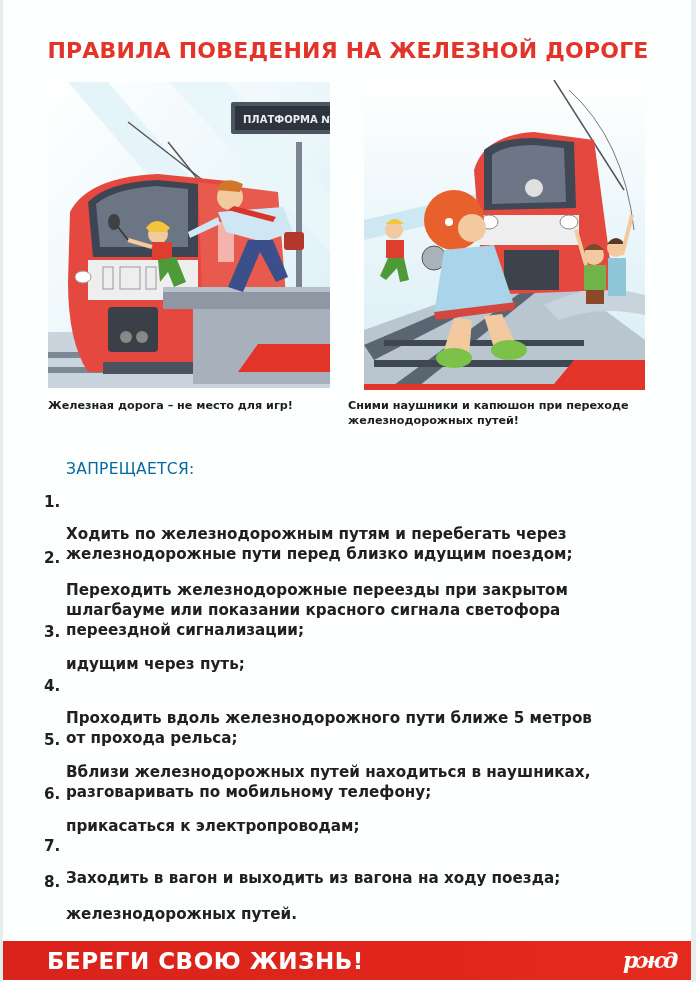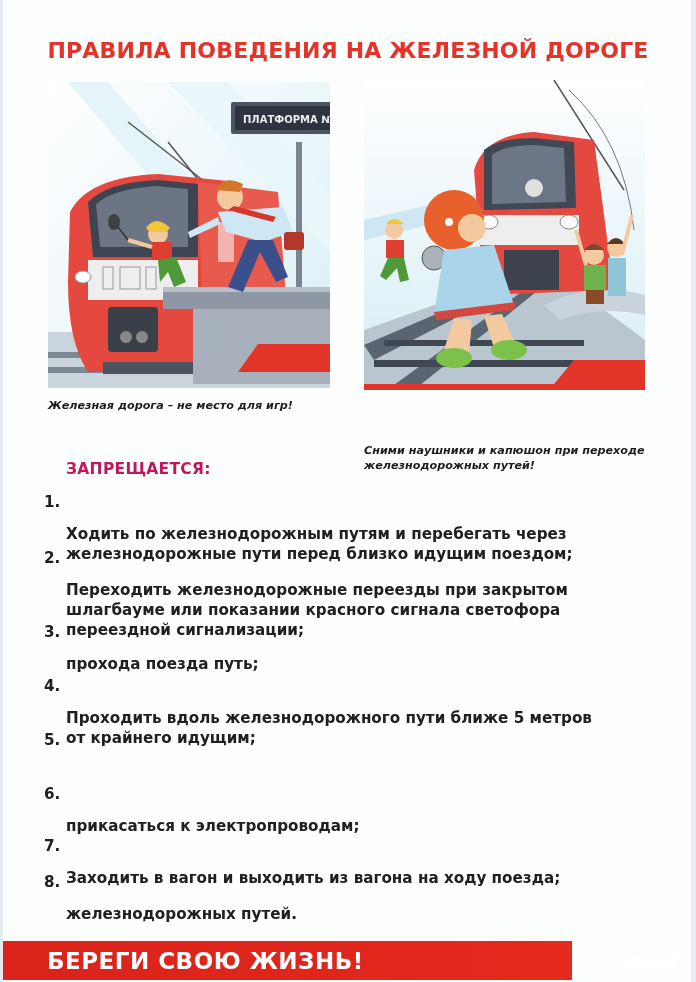--- a/index.html
+++ b/index.html
@@ -19,39 +19,39 @@
 
   .illus { position: absolute; overflow: hidden; background: #7dd3fc; }
   .illus svg { display: block; }
   #illus1 { left: 48px; top: 82px; width: 282px; height: 306px; }
   #illus2 { left: 364px; top: 80px; width: 281px; height: 310px; }
 
   .caption {
     position: absolute; font-weight: bold; font-size: 11.2px; line-height: 15px; color: #1d1d1d;
   }
   #cap1 { left: 48px; top: 398px; width: 290px; }
-  #cap2 { left: 364px; top: 398px; width: 300px; margin-top: 45px; }
-  .caption div { white-space: nowrap; font-style: italic; }
+  #cap2 { left: 348px; top: 398px; width: 300px; }
+  .caption div { white-space: nowrap; }
 
   .forbidden-heading {
     position: absolute; left: 66px; top: 460px;
-    color: #be185d; font-weight: bold; font-size: 15.5px; letter-spacing: 0.3px;
+    color: #0369a1; font-weight: normal; font-size: 15.5px; letter-spacing: 0.3px;
   }
 
   .rules { position: absolute; left: 44px; top: 492px; width: 610px; }
   .rule {
     position: absolute; left: 0; width: 610px;
     font-weight: bold; font-size: 15.2px; line-height: 20px; color: #202020;
   }
   .rule .num { position: absolute; left: 0; top: 0; width: 22px; }
   .rule .lines { position: absolute; left: 22px; top: 0; width: 590px; margin-top: 32px; }
   .rule .lines div { white-space: nowrap; }
 
   .footer-band {
-    position: absolute; left: 3px; top: 941px; width: 569px; height: 39px;
+    position: absolute; left: 3px; top: 941px; width: 688px; height: 39px;
     background: linear-gradient(90deg, #d9231b 0%, #e0261c 60%, #e62a1e 100%);
   }
   .footer-slogan {
     position: absolute; left: 44px; top: 6px; color: #ffffff; font-weight: bold;
     font-size: 23px; letter-spacing: 0.5px; line-height: 28px;
   }
   .footer-logo {
     position: absolute; left: 620px; top: 5px; width: 50px; height: 28px;
     color: #ffffff; font-weight: bold; font-style: italic; font-size: 22px; line-height: 28px;
     font-family: "DejaVu Serif", serif; letter-spacing: -2px;
@@ -209,33 +209,35 @@
     <span class="num">2.</span>
     <div class="lines">
       <div>Переходить железнодорожные переезды при закрытом</div>
       <div>шлагбауме или показании красного сигнала светофора</div>
       <div>переездной сигнализации;</div>
     </div>
   </div>
   <div class="rule" style="top:130px;">
     <span class="num">3.</span>
     <div class="lines">
-      <div>прохода поезда путь;</div>
+      <div>идущим через путь;</div>
     </div>
   </div>
   <div class="rule" style="top:184px;">
     <span class="num">4.</span>
     <div class="lines">
       <div>Проходить вдоль железнодорожного пути ближе 5 метров</div>
-      <div>от крайнего идущим;</div>
+      <div>от прохода рельса;</div>
     </div>
   </div>
   <div class="rule" style="top:238px;">
     <span class="num">5.</span>
     <div class="lines">
+      <div>Вблизи железнодорожных путей находиться в наушниках,</div>
+      <div>разговаривать  по мобильному телефону;</div>
     </div>
   </div>
   <div class="rule" style="top:292px;">
     <span class="num">6.</span>
     <div class="lines">
       <div>прикасаться к электропроводам;</div>
     </div>
   </div>
   <div class="rule" style="top:344px;">
     <span class="num">7.</span>

